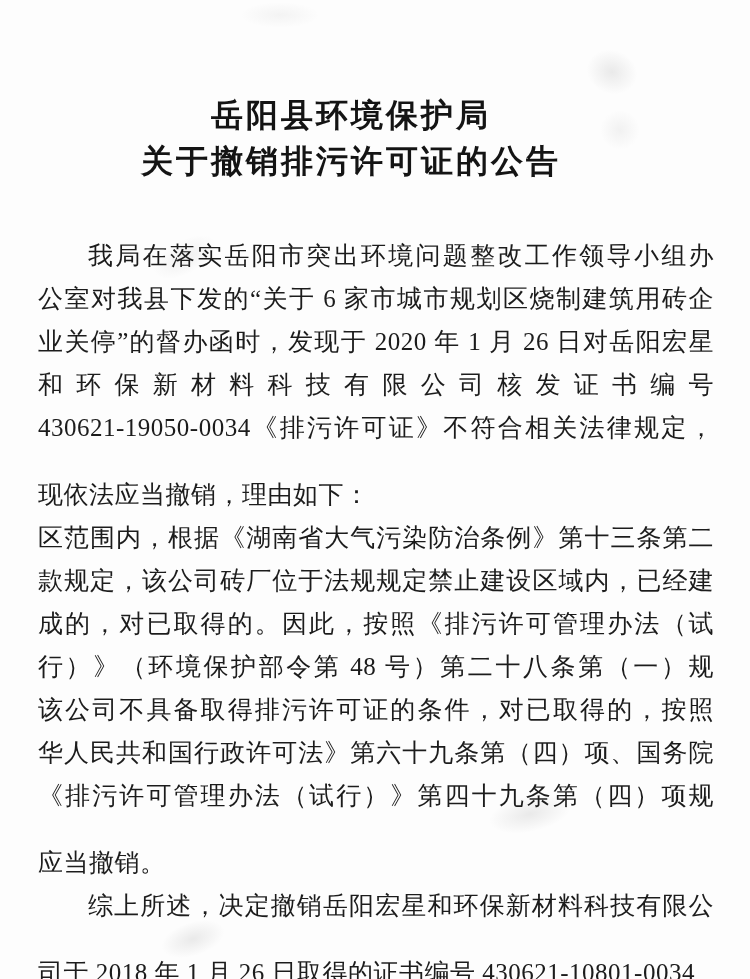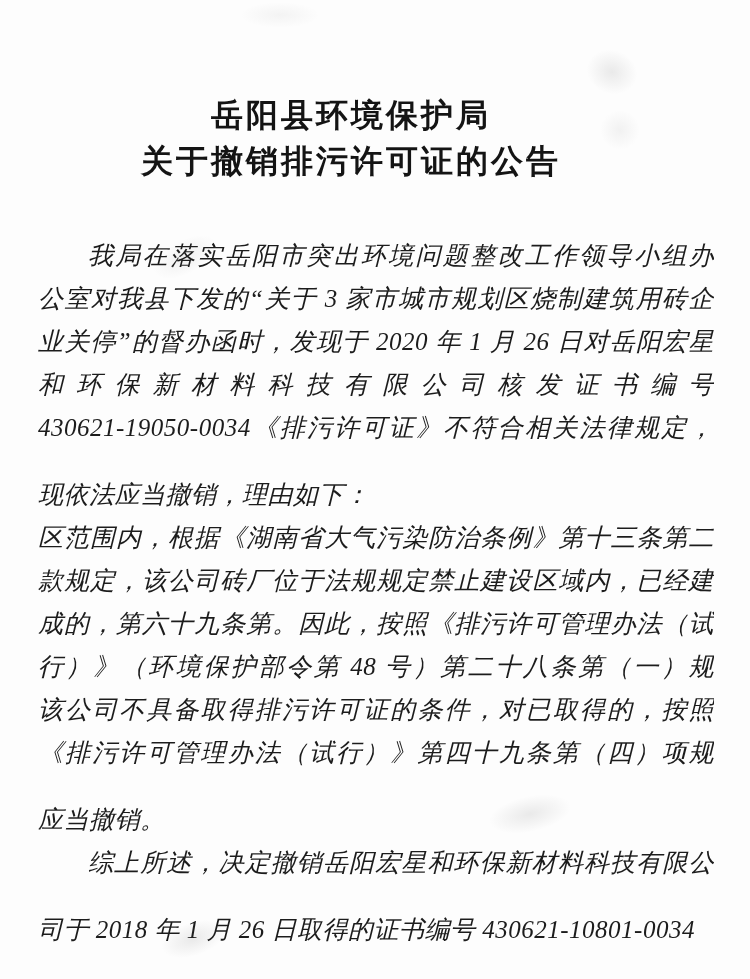--- a/index.html
+++ b/index.html
@@ -44,21 +44,20 @@
     font-size: 25px;
     line-height: 43px;
     letter-spacing: 0.5px;
     color: #1c1c1c;
   }
   .line {
     height: 43px;
     overflow: hidden;
     text-align: justify;
     text-align-last: justify;  
-    font-style: italic;
   }
   .line.first { text-indent: 2em; }
   .line.last {
     text-align: left;
     text-align-last: left;
     white-space: nowrap;
     margin-top: 24px;
   }
 </style>
 </head>
@@ -74,29 +73,30 @@
   <div class="smudge" id="smudge-6"></div>
 
   <div class="title-block">
     <div class="title-line">岳阳县环境保护局</div>
     <div class="title-line">关于撤销排污许可证的公告</div>
   </div>
 
   <div class="doc-body">
 
   <div class="line first">我局在落实岳阳市突出环境问题整改工作领导小组办</div>
-      <div class="line">公室对我县下发的“关于 3 家市城市规划区烧制建筑用砖企</div>
+      <div class="line">公室对我县下发的“关于 6 家市城市规划区烧制建筑用砖企</div>
       <div class="line">业关停”的督办函时，发现于 2020 年 1 月 26 日对岳阳宏星</div>
       <div class="line">和环保新材料科技有限公司核发证书编号</div>
       <div class="line">430621-19050-0034《排污许可证》不符合相关法律规定，</div>
       <div class="line last">现依法应当撤销，理由如下：</div>
       <div class="line">区范围内，根据《湖南省大气污染防治条例》第十三条第二</div>
       <div class="line">款规定，该公司砖厂位于法规规定禁止建设区域内，已经建</div>
-      <div class="line">成的，第六十九条第。因此，按照《排污许可管理办法（试</div>
+      <div class="line">成的，对已取得的。因此，按照《排污许可管理办法（试</div>
       <div class="line">行）》（环境保护部令第 48 号）第二十八条第（一）规定，</div>
       <div class="line">该公司不具备取得排污许可证的条件，对已取得的，按照《中</div>
+      <div class="line">华人民共和国行政许可法》第六十九条第（四）项、国务院</div>
       <div class="line">《排污许可管理办法（试行）》第四十九条第（四）项规定，</div>
       <div class="line last">应当撤销。</div>
       <div class="line first">综上所述，决定撤销岳阳宏星和环保新材料科技有限公</div>
       <div class="line last">司于 2018 年 1 月 26 日取得的证书编号 430621-10801-0034</div>
     </div>
 
 </div>
 
 </body></html>

